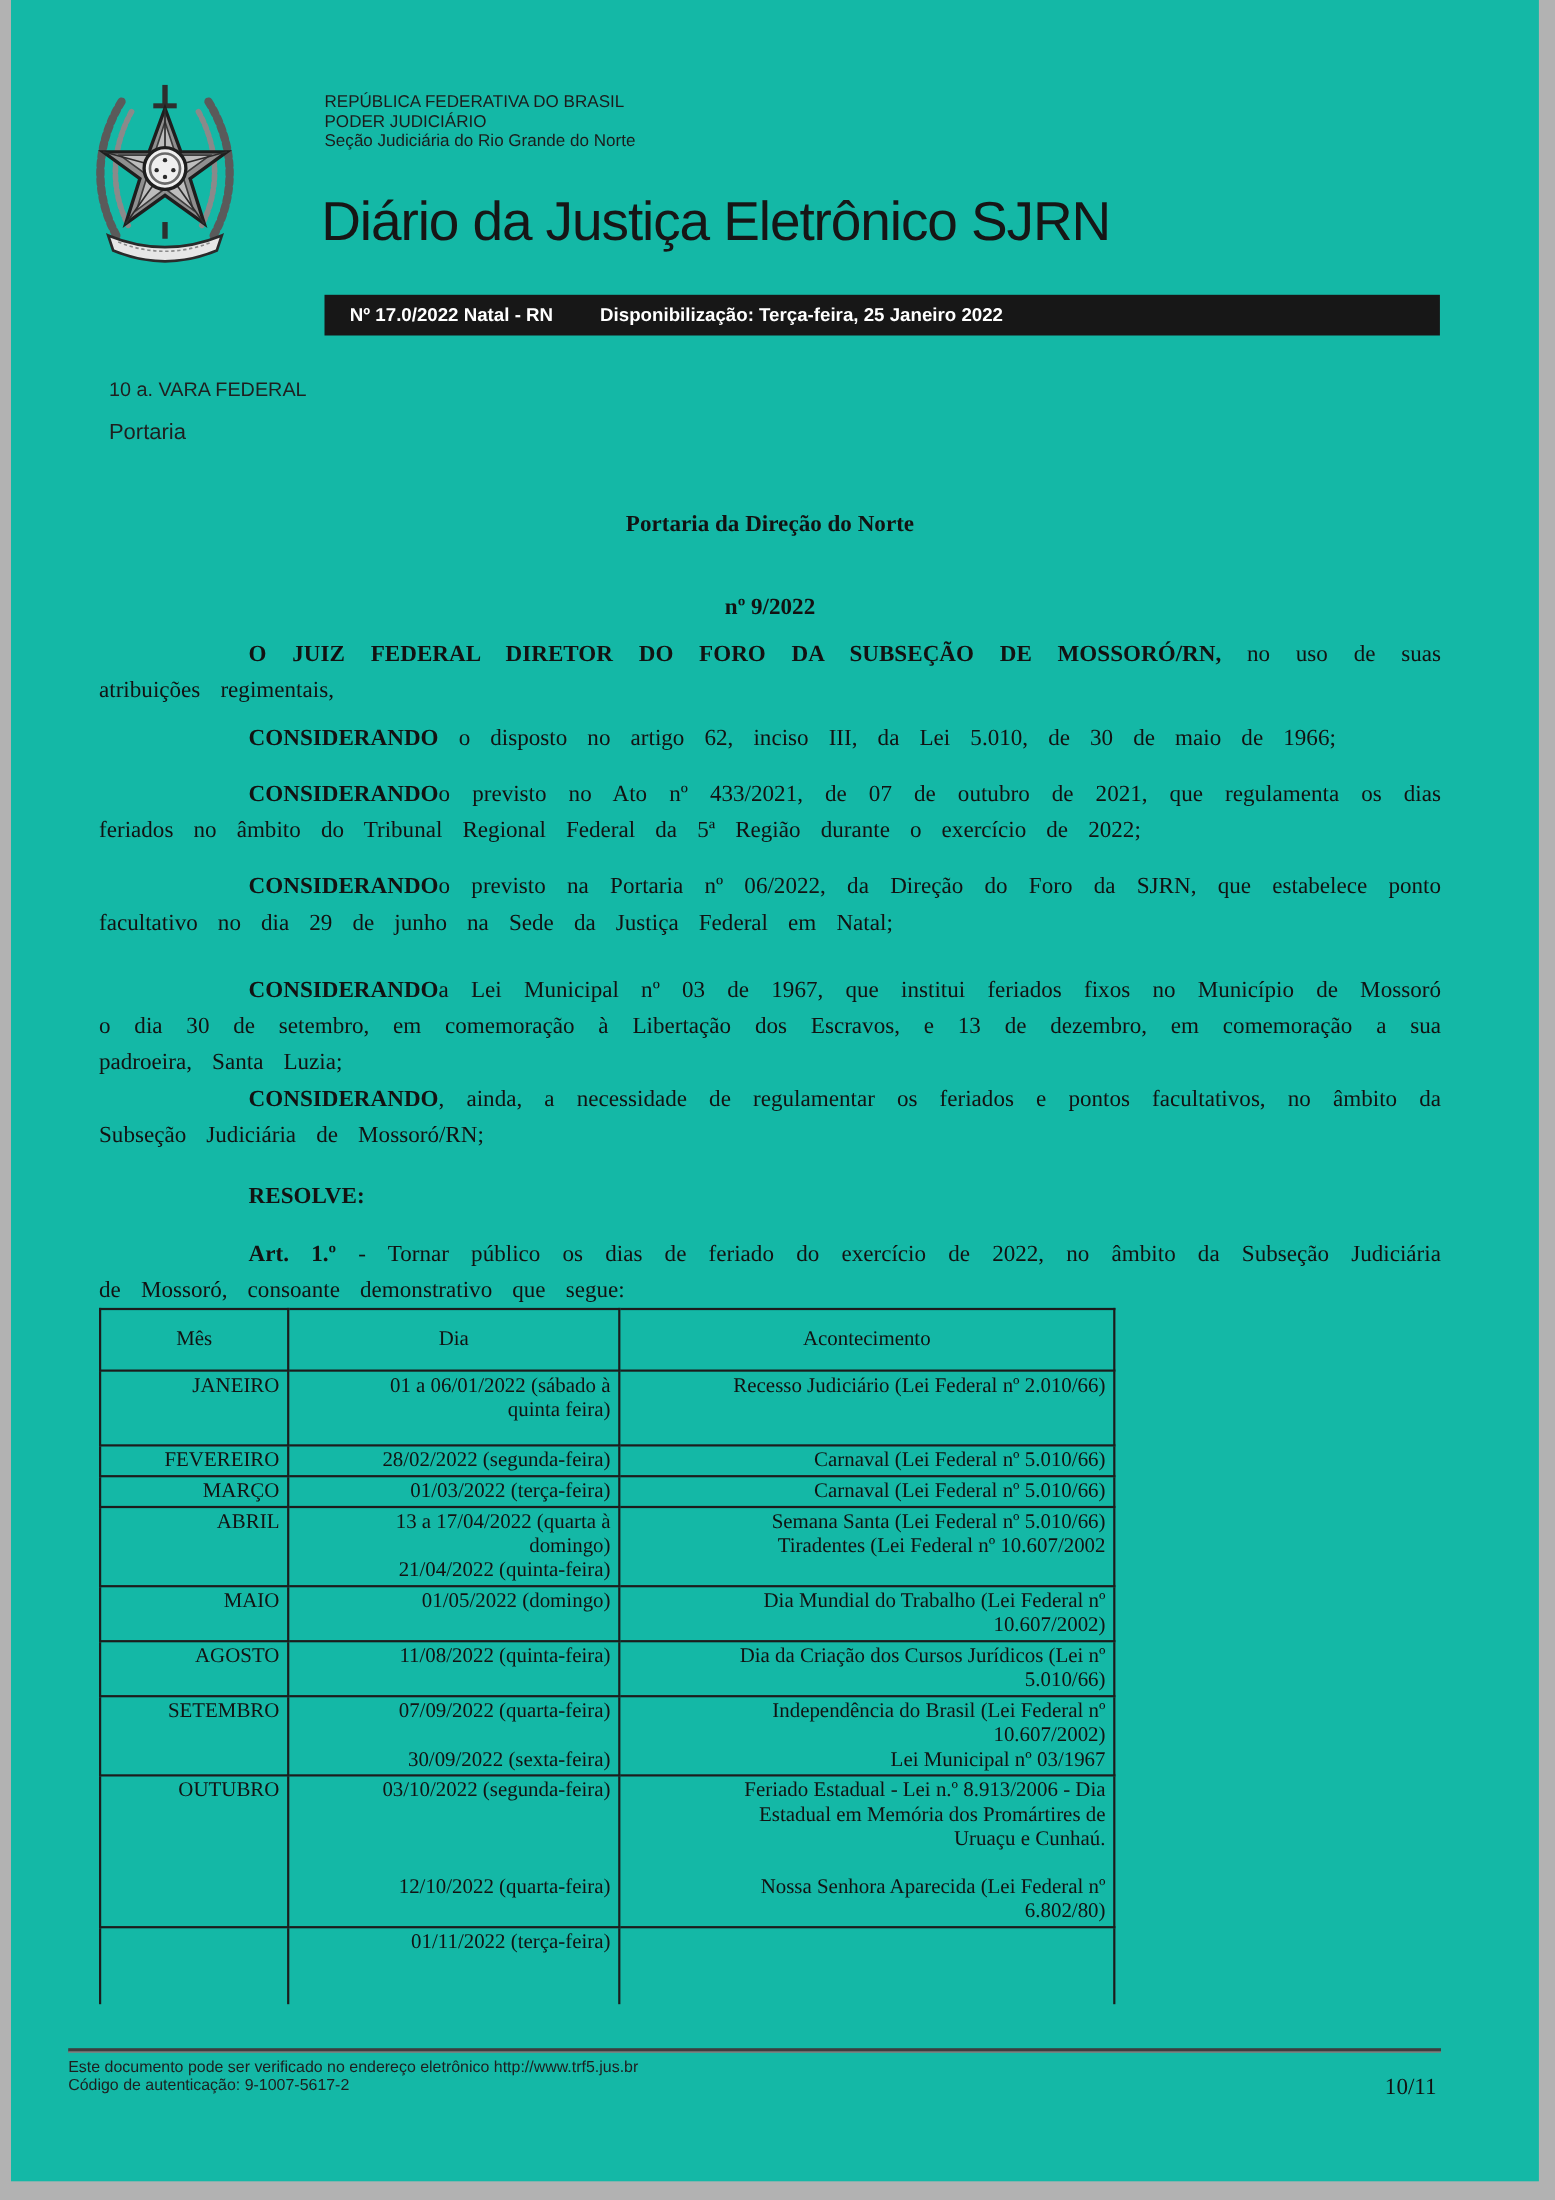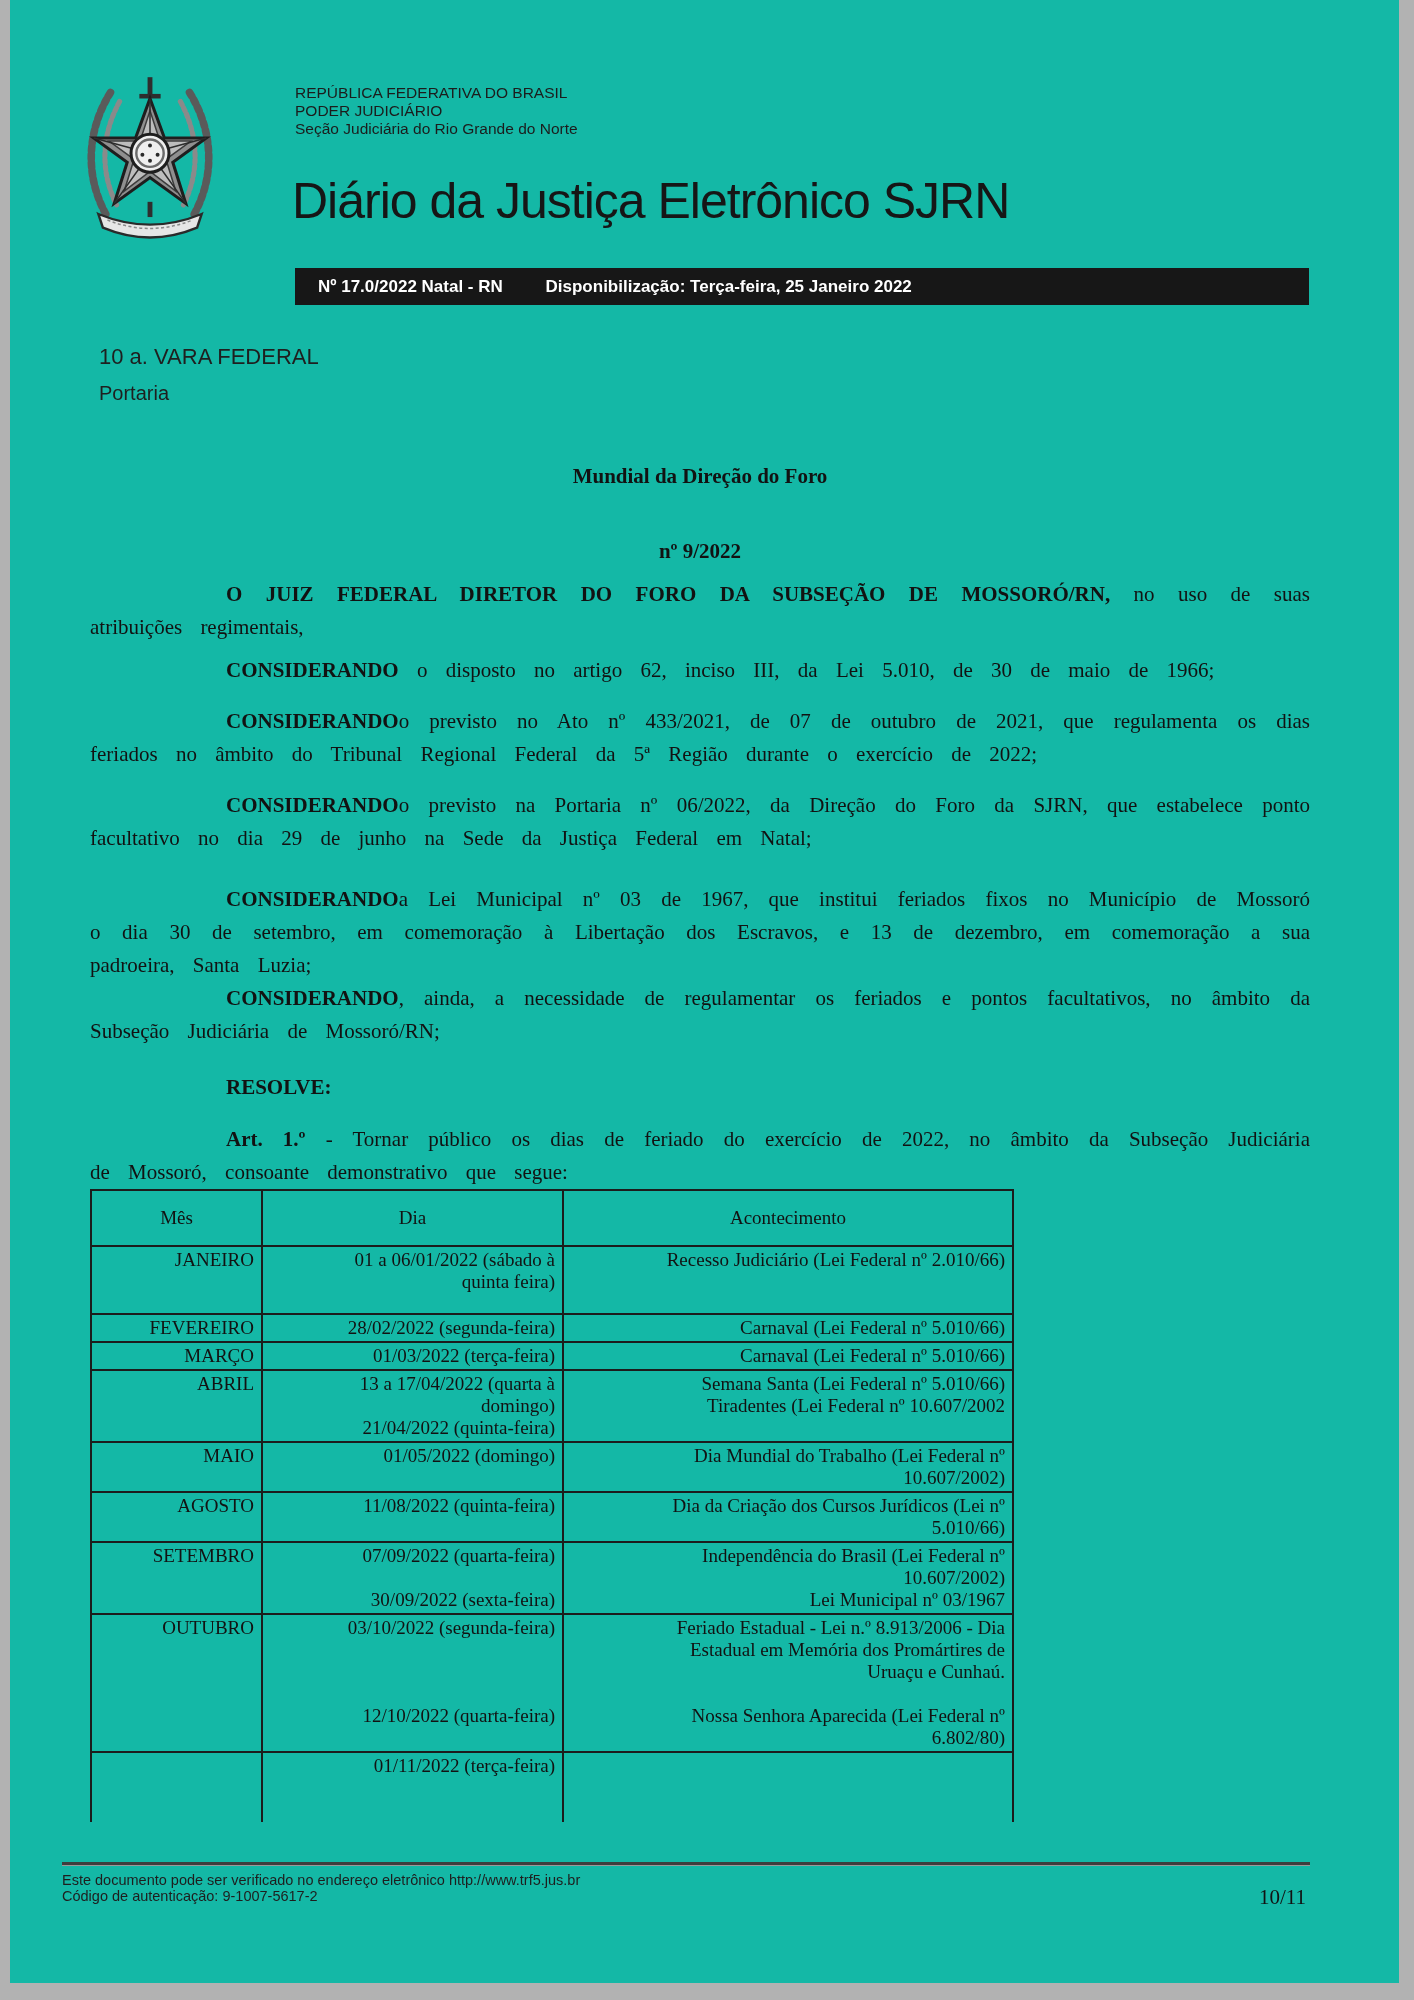--- a/index.html
+++ b/index.html
@@ -8,21 +8,21 @@
   .page { position:absolute; left:10px; top:0; width:1389px; height:1983px; background:#14b8a6; overflow:hidden; }
 
   
   .coat { position:absolute; left:64px; top:74px; width:152px; height:166px; }
   .org-block { position:absolute; left:285px; top:84px; font-size:15.5px; line-height:18px; color:#1c1c1c; }
   .masthead-title { position:absolute; left:282px; top:172px; font-size:50px; color:#161616; letter-spacing:-1px; white-space:nowrap; }
   .issue-bar { position:absolute; left:285px; top:268px; width:1014px; height:37px; background:#171717; color:#ffffff; font-size:17px; font-weight:bold; line-height:37px; padding-left:23px; white-space:nowrap; }
   .issue-bar .avail { margin-left:38px; }
 
   
-  .court-label { position:absolute; left:89px; top:344px; font-size:22px; color:#1f1f1f; }
+  .court-label { position:absolute; left:89px; top:344px; font-size:18px; color:#1f1f1f; }
   .doctype-label { position:absolute; left:89px; top:382px; font-size:20px; color:#1f1f1f; }
 
   
   .body-text { position:absolute; left:80px; top:440px; width:1220px; font-family:"Liberation Serif", serif; font-size:21px; line-height:33px; color:#121212; }
   .center-b { text-align:center; font-weight:bold; }
   .h1 { margin-top:20px; }
   .h2 { margin-top:42px; }
   p.para { text-align:justify; text-indent:136px; word-spacing:13px; }
   .b { font-weight:bold; }
   .p1 { margin-top:10px; }
@@ -95,21 +95,21 @@
 
   <div class="issue-bar">
     <span>Nº 17.0/2022 Natal - RN</span>
     <span class="avail">Disponibilização:  Terça-feira, 25 Janeiro 2022</span>
   </div>
 
   <div class="court-label">10 a. VARA FEDERAL</div>
   <div class="doctype-label">Portaria</div>
 
   <div class="body-text">
-    <div class="center-b h1">Mundial da Direção do Foro</div>
+    <div class="center-b h1">Portaria da Direção do Norte</div>
     <div class="center-b h2">nº 9/2022</div>
 
     <p class="para p1"><span class="b">O JUIZ FEDERAL DIRETOR DO FORO DA SUBSEÇÃO DE MOSSORÓ/RN,</span><span> no uso de suas atribuições regimentais,</span></p>
     <p class="para p2"><span class="b">CONSIDERANDO</span><span> o disposto no artigo 62, inciso III, da Lei 5.010, de 30 de maio de 1966;</span></p>
     <p class="para p3"><span class="b">CONSIDERANDO</span><span>o previsto no Ato nº 433/2021, de 07 de outubro de 2021, que regulamenta os dias feriados no âmbito do Tribunal Regional Federal da 5ª Região durante o exercício de 2022;</span></p>
     <p class="para p4"><span class="b">CONSIDERANDO</span><span>o previsto na Portaria nº 06/2022, da Direção do Foro da SJRN, que estabelece ponto facultativo no dia 29 de junho na Sede da Justiça Federal em Natal;</span></p>
     <p class="para p5"><span class="b">CONSIDERANDO</span><span>a Lei Municipal nº 03 de 1967, que institui feriados fixos no Município de Mossoró o dia 30 de setembro, em comemoração à Libertação dos Escravos, e 13 de dezembro, em comemoração a sua padroeira, Santa Luzia;</span></p>
     <p class="para p6"><span class="b">CONSIDERANDO</span><span>, ainda, a necessidade de regulamentar os feriados e pontos facultativos, no âmbito da Subseção Judiciária de Mossoró/RN;</span></p>
     <p class="para p7"><span class="b">RESOLVE:</span><span></span></p>
     <p class="para p8"><span class="b">Art. 1.º</span><span> - Tornar público os dias de feriado do exercício de 2022, no âmbito da Subseção Judiciária de Mossoró, consoante demonstrativo que segue:</span></p>

